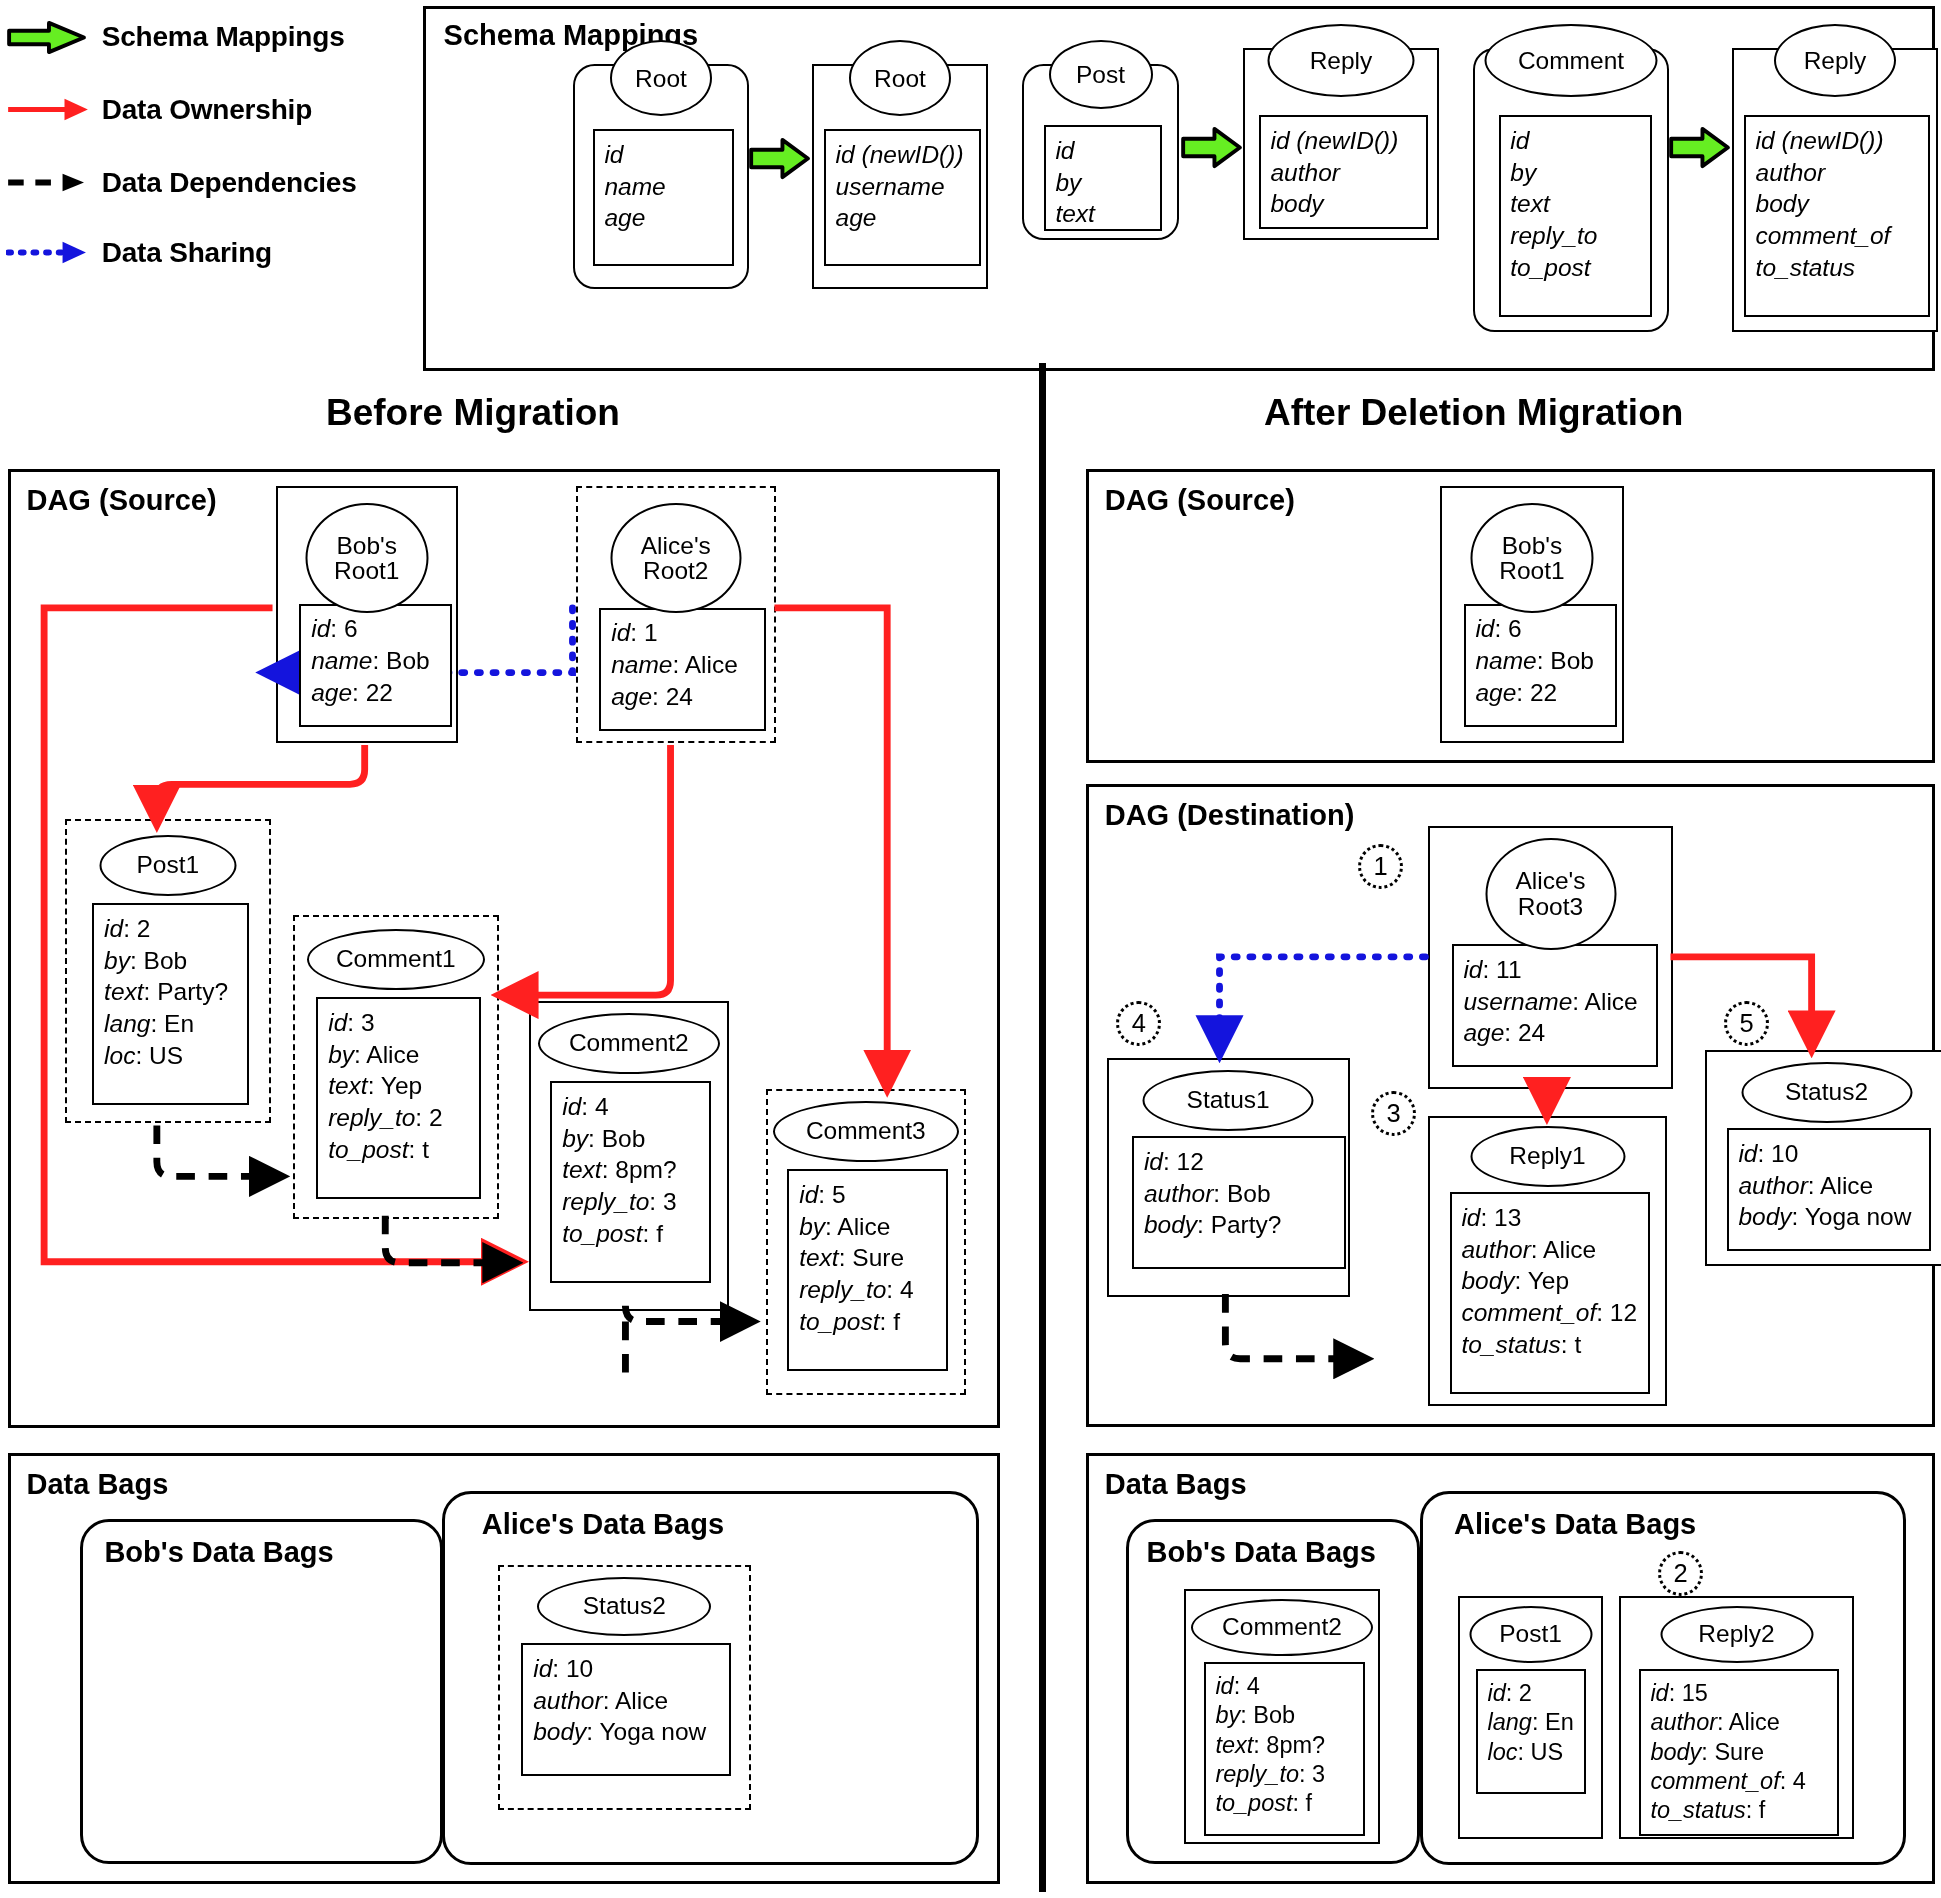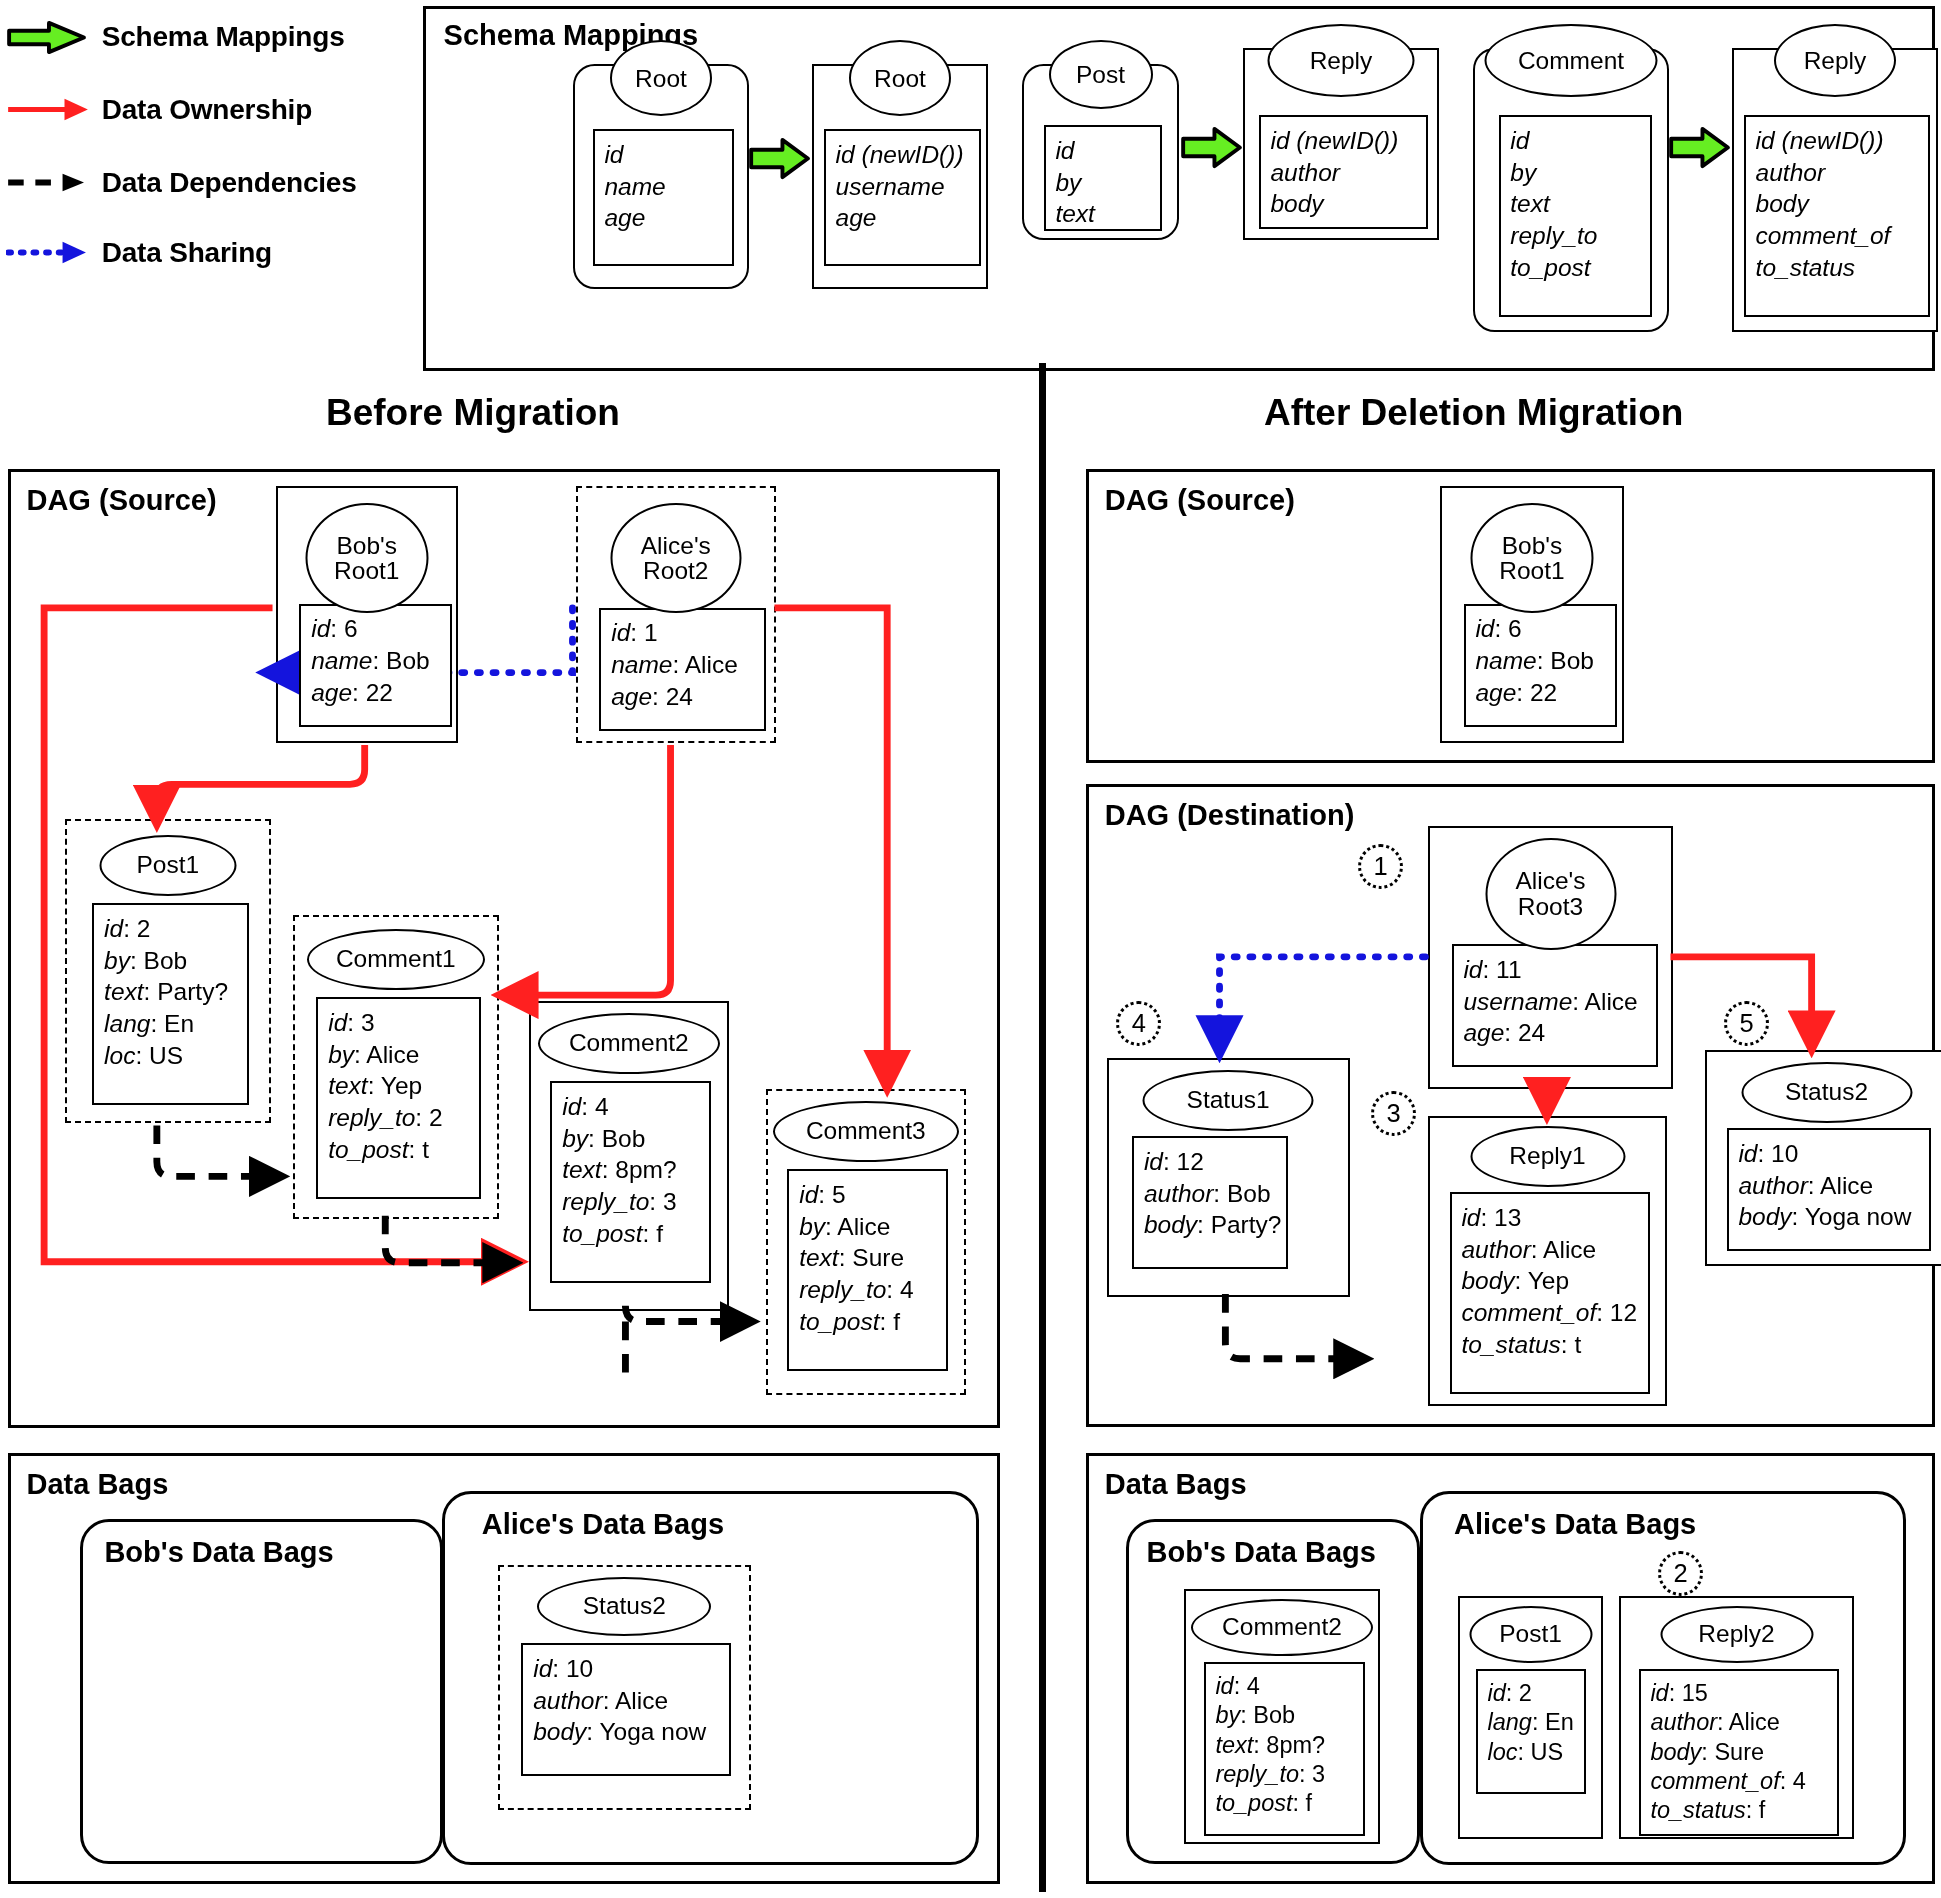--- a/index.html
+++ b/index.html
@@ -287,21 +287,21 @@
       <div><i style="font-style: normal;"><i>id</i>: 11</i></div>
       <div><i style="font-style: normal;"><i>username</i>: Alice</i></div>
       <div><i style="font-style: normal;"><i>age</i>: 24</i></div>
     </div>
   </div>
 
   <div class="step" style="left:27.4px; top:214px;">4</div>
 
   <div class="node" style="left:17.6px; top:271px; width:243px; height:239px;">
     <div class="ellipse" style="top:9.8px; width:171px; height:61px;">Status1</div>
-    <div class="attrs" style="left:23.5px; top:76px; width:156px; height:133px;">
+    <div class="attrs" style="left:23.5px; top:76px; width:214px; height:133px;">
       <div><i style="font-style: normal;"><i>id</i>: 12</i></div>
       <div><i style="font-style: normal;"><i>author</i>: Bob</i></div>
       <div><i style="font-style: normal;"><i>body</i>: Party?</i></div>
     </div>
   </div>
 
   <div class="step" style="left:282px; top:304px;">3</div>
 
   <div class="node" style="left:339px; top:329px; width:239px; height:290px;">
     <div class="ellipse" style="top:7.8px; width:155px; height:61px;">Reply1</div>

